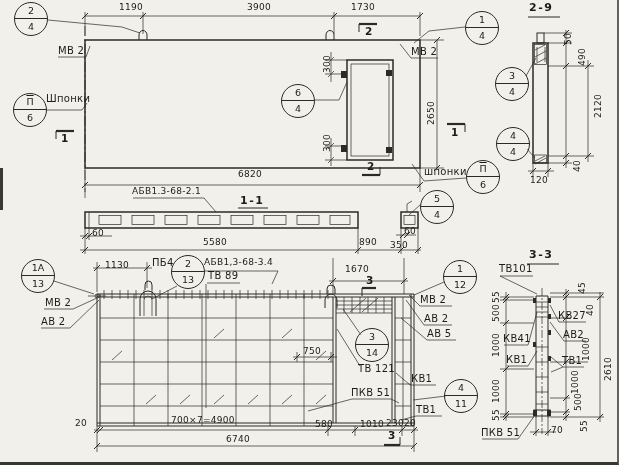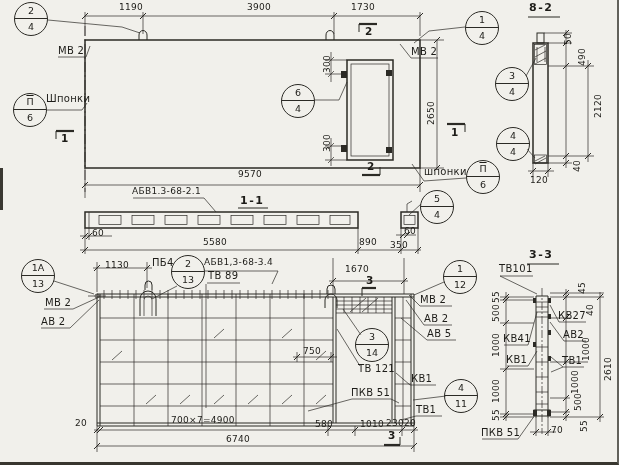--- a/index.html
+++ b/index.html
@@ -186,27 +186,27 @@
 <span class="lbl" style="left:119px;top:2px">1190</span>
 <span class="lbl" style="left:247px;top:2px">3900</span>
 <span class="lbl" style="left:351px;top:2px">1730</span>
 <span class="lbl lb2" style="left:58px;top:46px">МВ 2</span>
 <span class="lbl" style="left:46px;top:94px;font-size:10px">Шпонки</span>
 <span class="lbl lb2" style="left:411px;top:47px">МВ 2</span>
 <span class="lbl rot" style="left:436px;top:115px">2650</span>
 <span class="lbl rot" style="left:332px;top:63px">300</span>
 <span class="lbl rot" style="left:332px;top:142px">300</span>
 <span class="lbl" style="left:424px;top:167px;font-size:10px">шпонки</span>
-<span class="lbl" style="left:238px;top:169px">9570</span>
+<span class="lbl" style="left:238px;top:169px">6820</span>
 <span class="lbl secnum" style="left:61px;top:133px">1</span>
 <span class="lbl secnum" style="left:451px;top:127px">1</span>
 <span class="lbl secnum" style="left:365px;top:26px">2</span>
 <span class="lbl secnum" style="left:367px;top:161px">2</span>
 
-<span class="lbl ttl" style="left:529px;top:3px">8-2</span>
+<span class="lbl ttl" style="left:529px;top:3px">2-9</span>
 <span class="lbl rot" style="left:573px;top:35px">50</span>
 <span class="lbl rot" style="left:587px;top:56px">490</span>
 <span class="lbl rot" style="left:603px;top:108px">2120</span>
 <span class="lbl rot" style="left:582px;top:162px">40</span>
 <span class="lbl" style="left:530px;top:175px">120</span>
 
 <span class="lbl" style="left:132px;top:186px">АБВ1.3-68-2.1</span>
 <span class="lbl ttl" style="left:240px;top:196px">1-1</span>
 <span class="lbl" style="left:92px;top:228px">60</span>
 <span class="lbl" style="left:203px;top:237px">5580</span>

